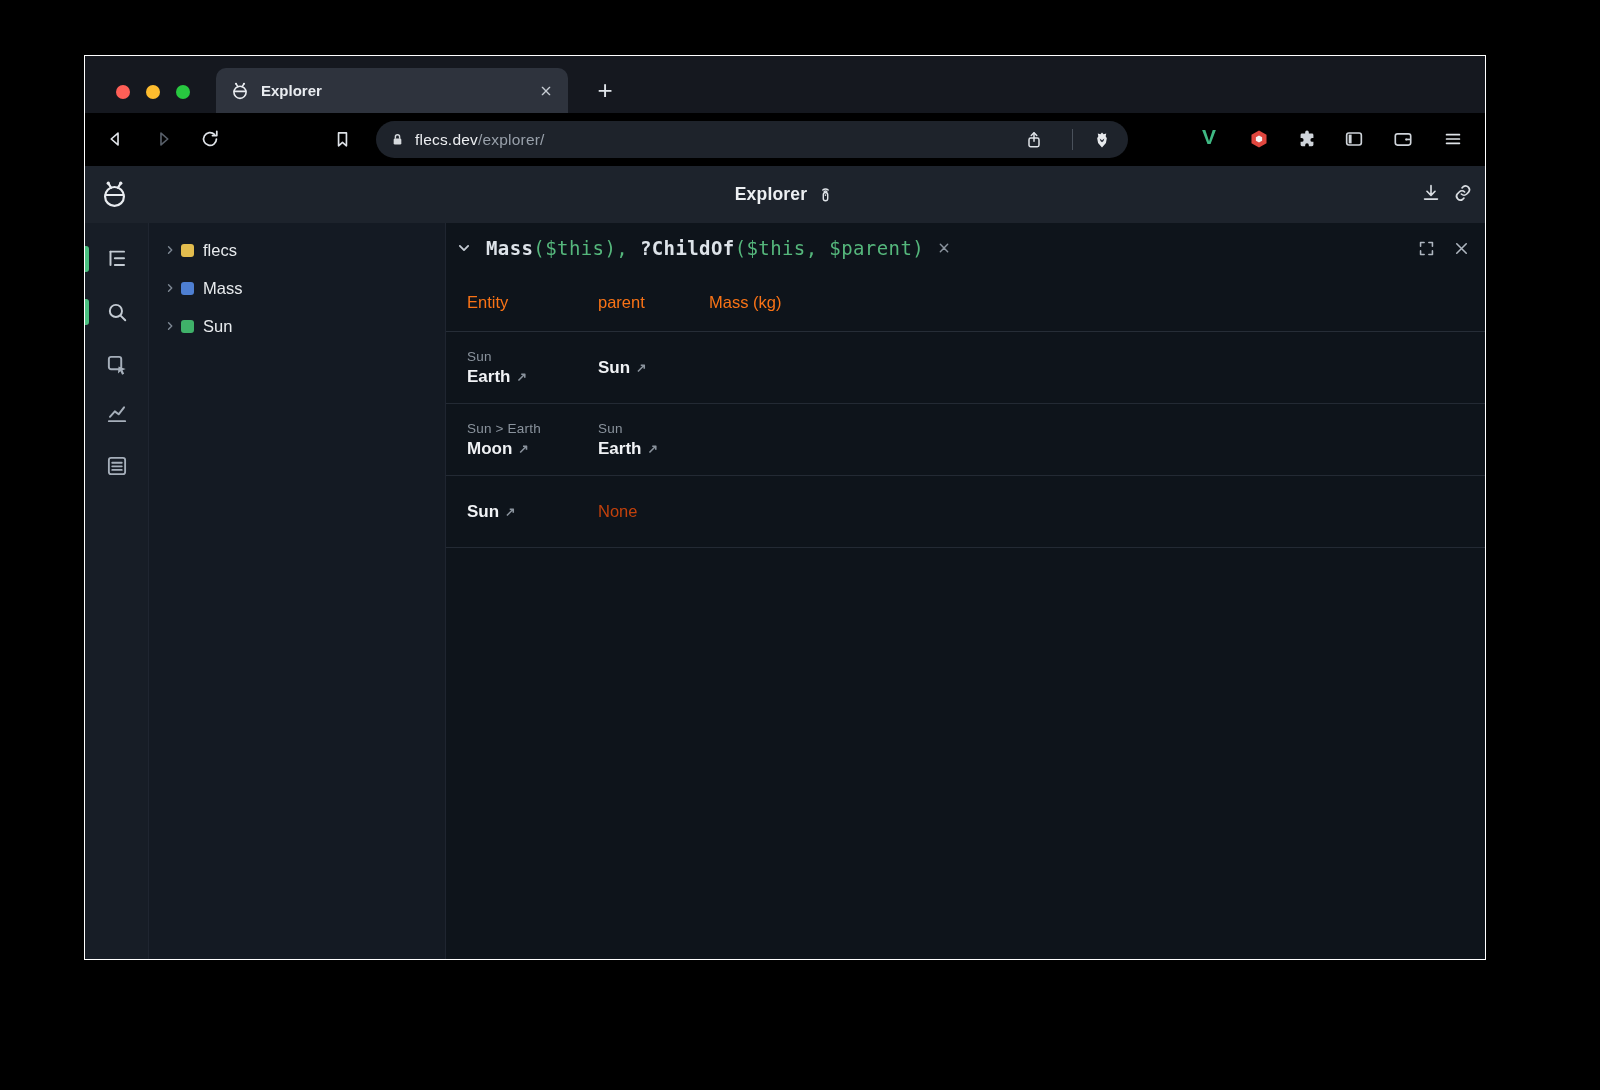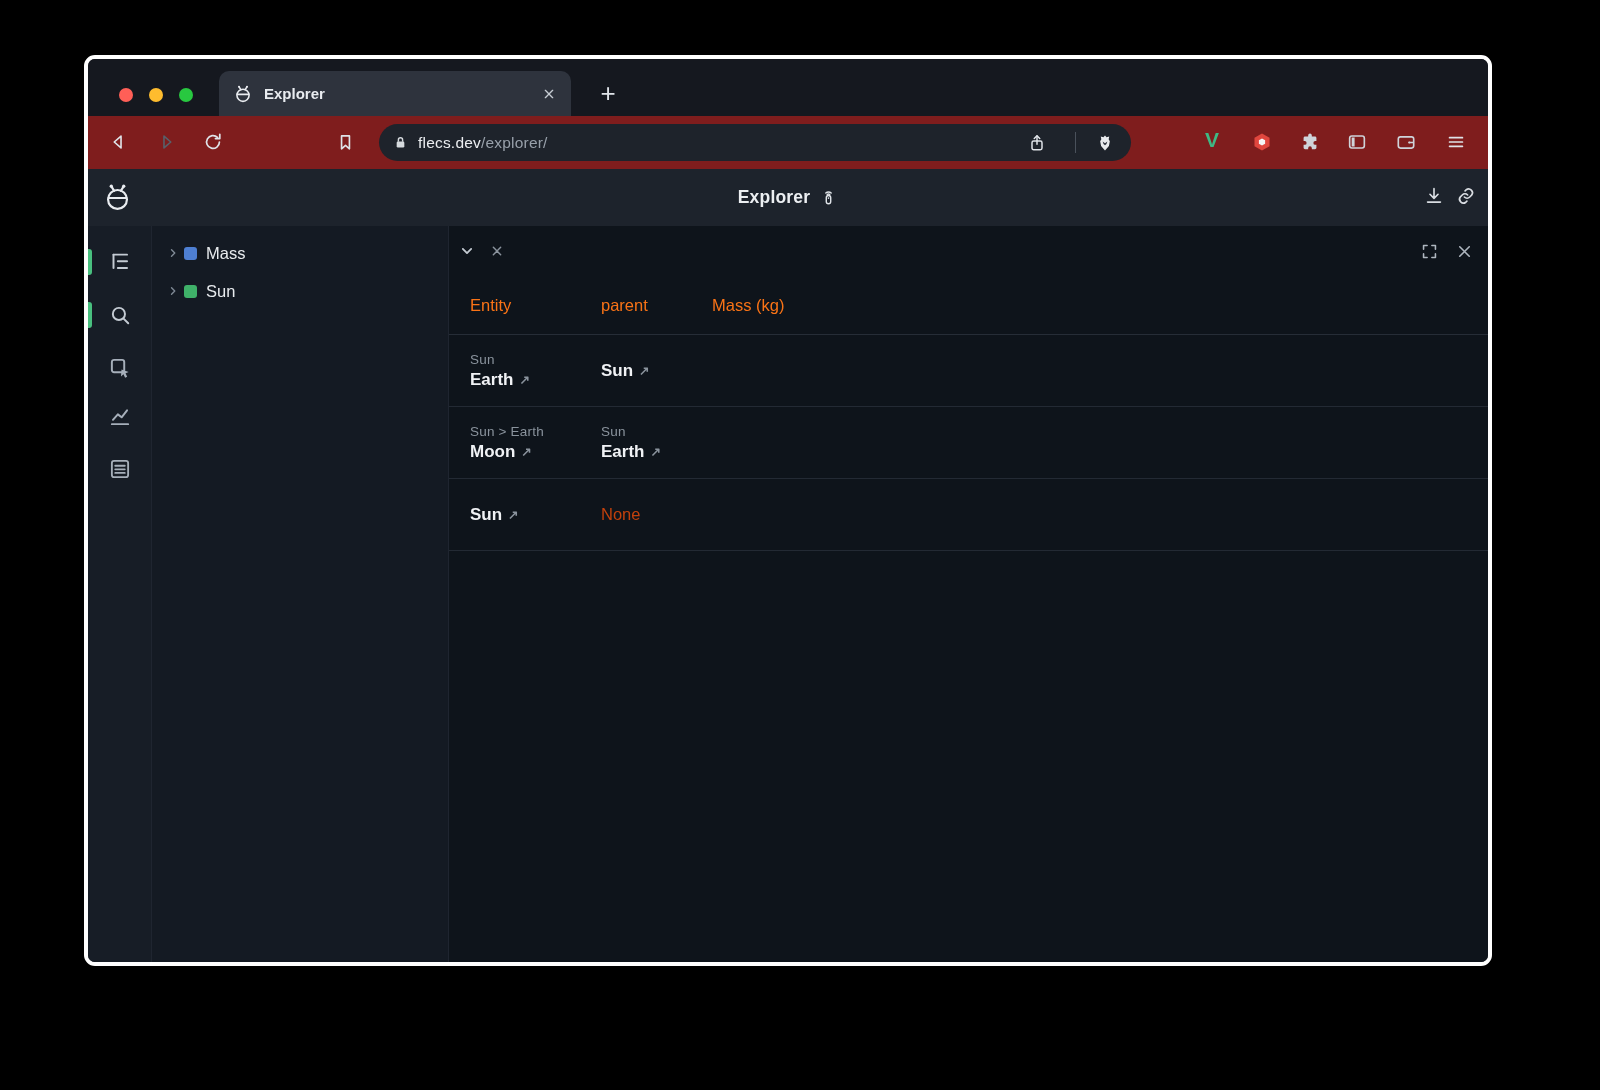--- a/index.html
+++ b/index.html
@@ -1,35 +1,35 @@
 <!DOCTYPE html>
 <html><head>
 <meta charset="utf-8">
 <style>
   html,body{margin:0;padding:0;background:#000;}
   body{width:1600px;height:1090px;position:relative;overflow:hidden;
        font-family:"Liberation Sans",sans-serif;-webkit-font-smoothing:antialiased;}
 
   .window{position:absolute;left:84px;top:55px;width:1400px;height:903px;
-          border-radius:11px;overflow:hidden;background:#15181f;
-          border:4px solid #ffffff;box-shadow:0 28px 70px rgba(0,0,0,.85);}
+          border-radius:0;overflow:hidden;background:#15181f;
+          border:1px solid #ffffff;box-shadow:0 28px 70px rgba(0,0,0,.85);}
 
   
   .tabstrip{position:relative;height:57px;background:#15181f;}
   .traffic{position:absolute;left:31px;top:29px;display:flex;gap:16px;}
   .light{width:14px;height:14px;border-radius:50%;}
   .tab{position:absolute;left:131px;top:12px;width:352px;height:45px;background:#2e333d;
        border-radius:10px 10px 0 0;display:flex;align-items:center;padding:0 14px;box-sizing:border-box;}
   .tab-title{color:#e9ecf0;font-size:15px;font-weight:600;margin-left:11px;}
   .tab-close{margin-left:auto;color:#c6ccd3;display:flex;cursor:pointer;}
   .newtab{position:absolute;left:502px;top:16px;width:36px;height:36px;display:flex;align-items:center;
           justify-content:center;color:#dfe3e8;font-size:26px;font-weight:300;border-radius:8px;}
 
   
-  .navbar{position:relative;height:53px;background:#7f1d1d;}
+  .navbar{position:relative;height:53px;background:#000000;}
   .nav-ic{position:absolute;top:14px;width:24px;height:24px;color:#dfe3e8;display:flex;align-items:center;justify-content:center;}
   .urlbar{position:absolute;left:291px;top:8px;width:752px;height:37px;border-radius:19px;background:#1e232b;
           display:flex;align-items:center;}
   .url-lock{margin-left:13px;display:flex;color:#d6dade;}
   .url-text{margin-left:9px;font-size:15.5px;color:#eceef1;letter-spacing:.2px;}
   .url-path{color:#98a0aa;}
   .url-right{position:absolute;display:flex;align-items:center;color:#dfe3e8;}
   .url-sep{position:absolute;right:55px;top:8px;width:1px;height:21px;background:#4a515b;}
   .ext-v{font-size:21px;font-weight:700;color:#3fb984;font-family:"Liberation Sans",sans-serif;}
 
@@ -274,42 +274,52 @@
       </span>
     </div>
 
     <div class="treepanel">
       <div class="tree-item">
         <span class="tree-chev">
           <svg width="14" height="14" viewBox="0 0 24 24" fill="none" stroke="currentColor" stroke-width="2.4" stroke-linecap="round" stroke-linejoin="round">
               <polyline points="9.5 6.5 15 12 9.5 17.5"></polyline>
             </svg>
         </span>
-        <span class="tree-square" style="background:#4e7fd2"></span>
-        <span class="tree-label">Mass</span>
+        <span class="tree-square" style="background:#e3bd4e"></span>
+        <span class="tree-label">flecs</span>
       </div>
       <div class="tree-item">
         <span class="tree-chev">
           <svg width="14" height="14" viewBox="0 0 24 24" fill="none" stroke="currentColor" stroke-width="2.4" stroke-linecap="round" stroke-linejoin="round">
               <polyline points="9.5 6.5 15 12 9.5 17.5"></polyline>
             </svg>
         </span>
+        <span class="tree-square" style="background:#4e7fd2"></span>
+        <span class="tree-label">Mass</span>
+      </div>
+      <div class="tree-item">
+        <span class="tree-chev">
+          <svg width="14" height="14" viewBox="0 0 24 24" fill="none" stroke="currentColor" stroke-width="2.4" stroke-linecap="round" stroke-linejoin="round">
+              <polyline points="9.5 6.5 15 12 9.5 17.5"></polyline>
+            </svg>
+        </span>
         <span class="tree-square" style="background:#3fb169"></span>
         <span class="tree-label">Sun</span>
       </div>
     </div>
 
     <div class="content">
 
       <div class="query-row">
         <span class="q-chev">
           <svg width="20" height="20" viewBox="0 0 24 24" fill="none" stroke="currentColor" stroke-width="2.2" stroke-linecap="round" stroke-linejoin="round">
               <polyline points="7 9.5 12 14.5 17 9.5"></polyline>
             </svg>
         </span>
+        <span class="q-code"><span class="q-ident">Mass</span><span class="q-var">($this), </span><span class="q-ident">?ChildOf</span><span class="q-var">($this, $parent)</span></span>
         <span class="q-clear">
           <svg width="16" height="16" viewBox="0 0 24 24" fill="none" stroke="currentColor" stroke-width="2.2" stroke-linecap="round">
               <path d="M6.5 6.5 17.5 17.5M17.5 6.5 6.5 17.5"></path>
             </svg>
         </span>
         <span class="q-spacer"></span>
         <span class="q-expand">
           <svg width="19" height="19" viewBox="0 0 24 24" fill="none" stroke="currentColor" stroke-width="2" stroke-linecap="round" stroke-linejoin="round">
             <path d="M4.5 9V4.5H9M15 4.5h4.5V9M19.5 15v4.5H15M9 19.5H4.5V15"></path>
           </svg>

